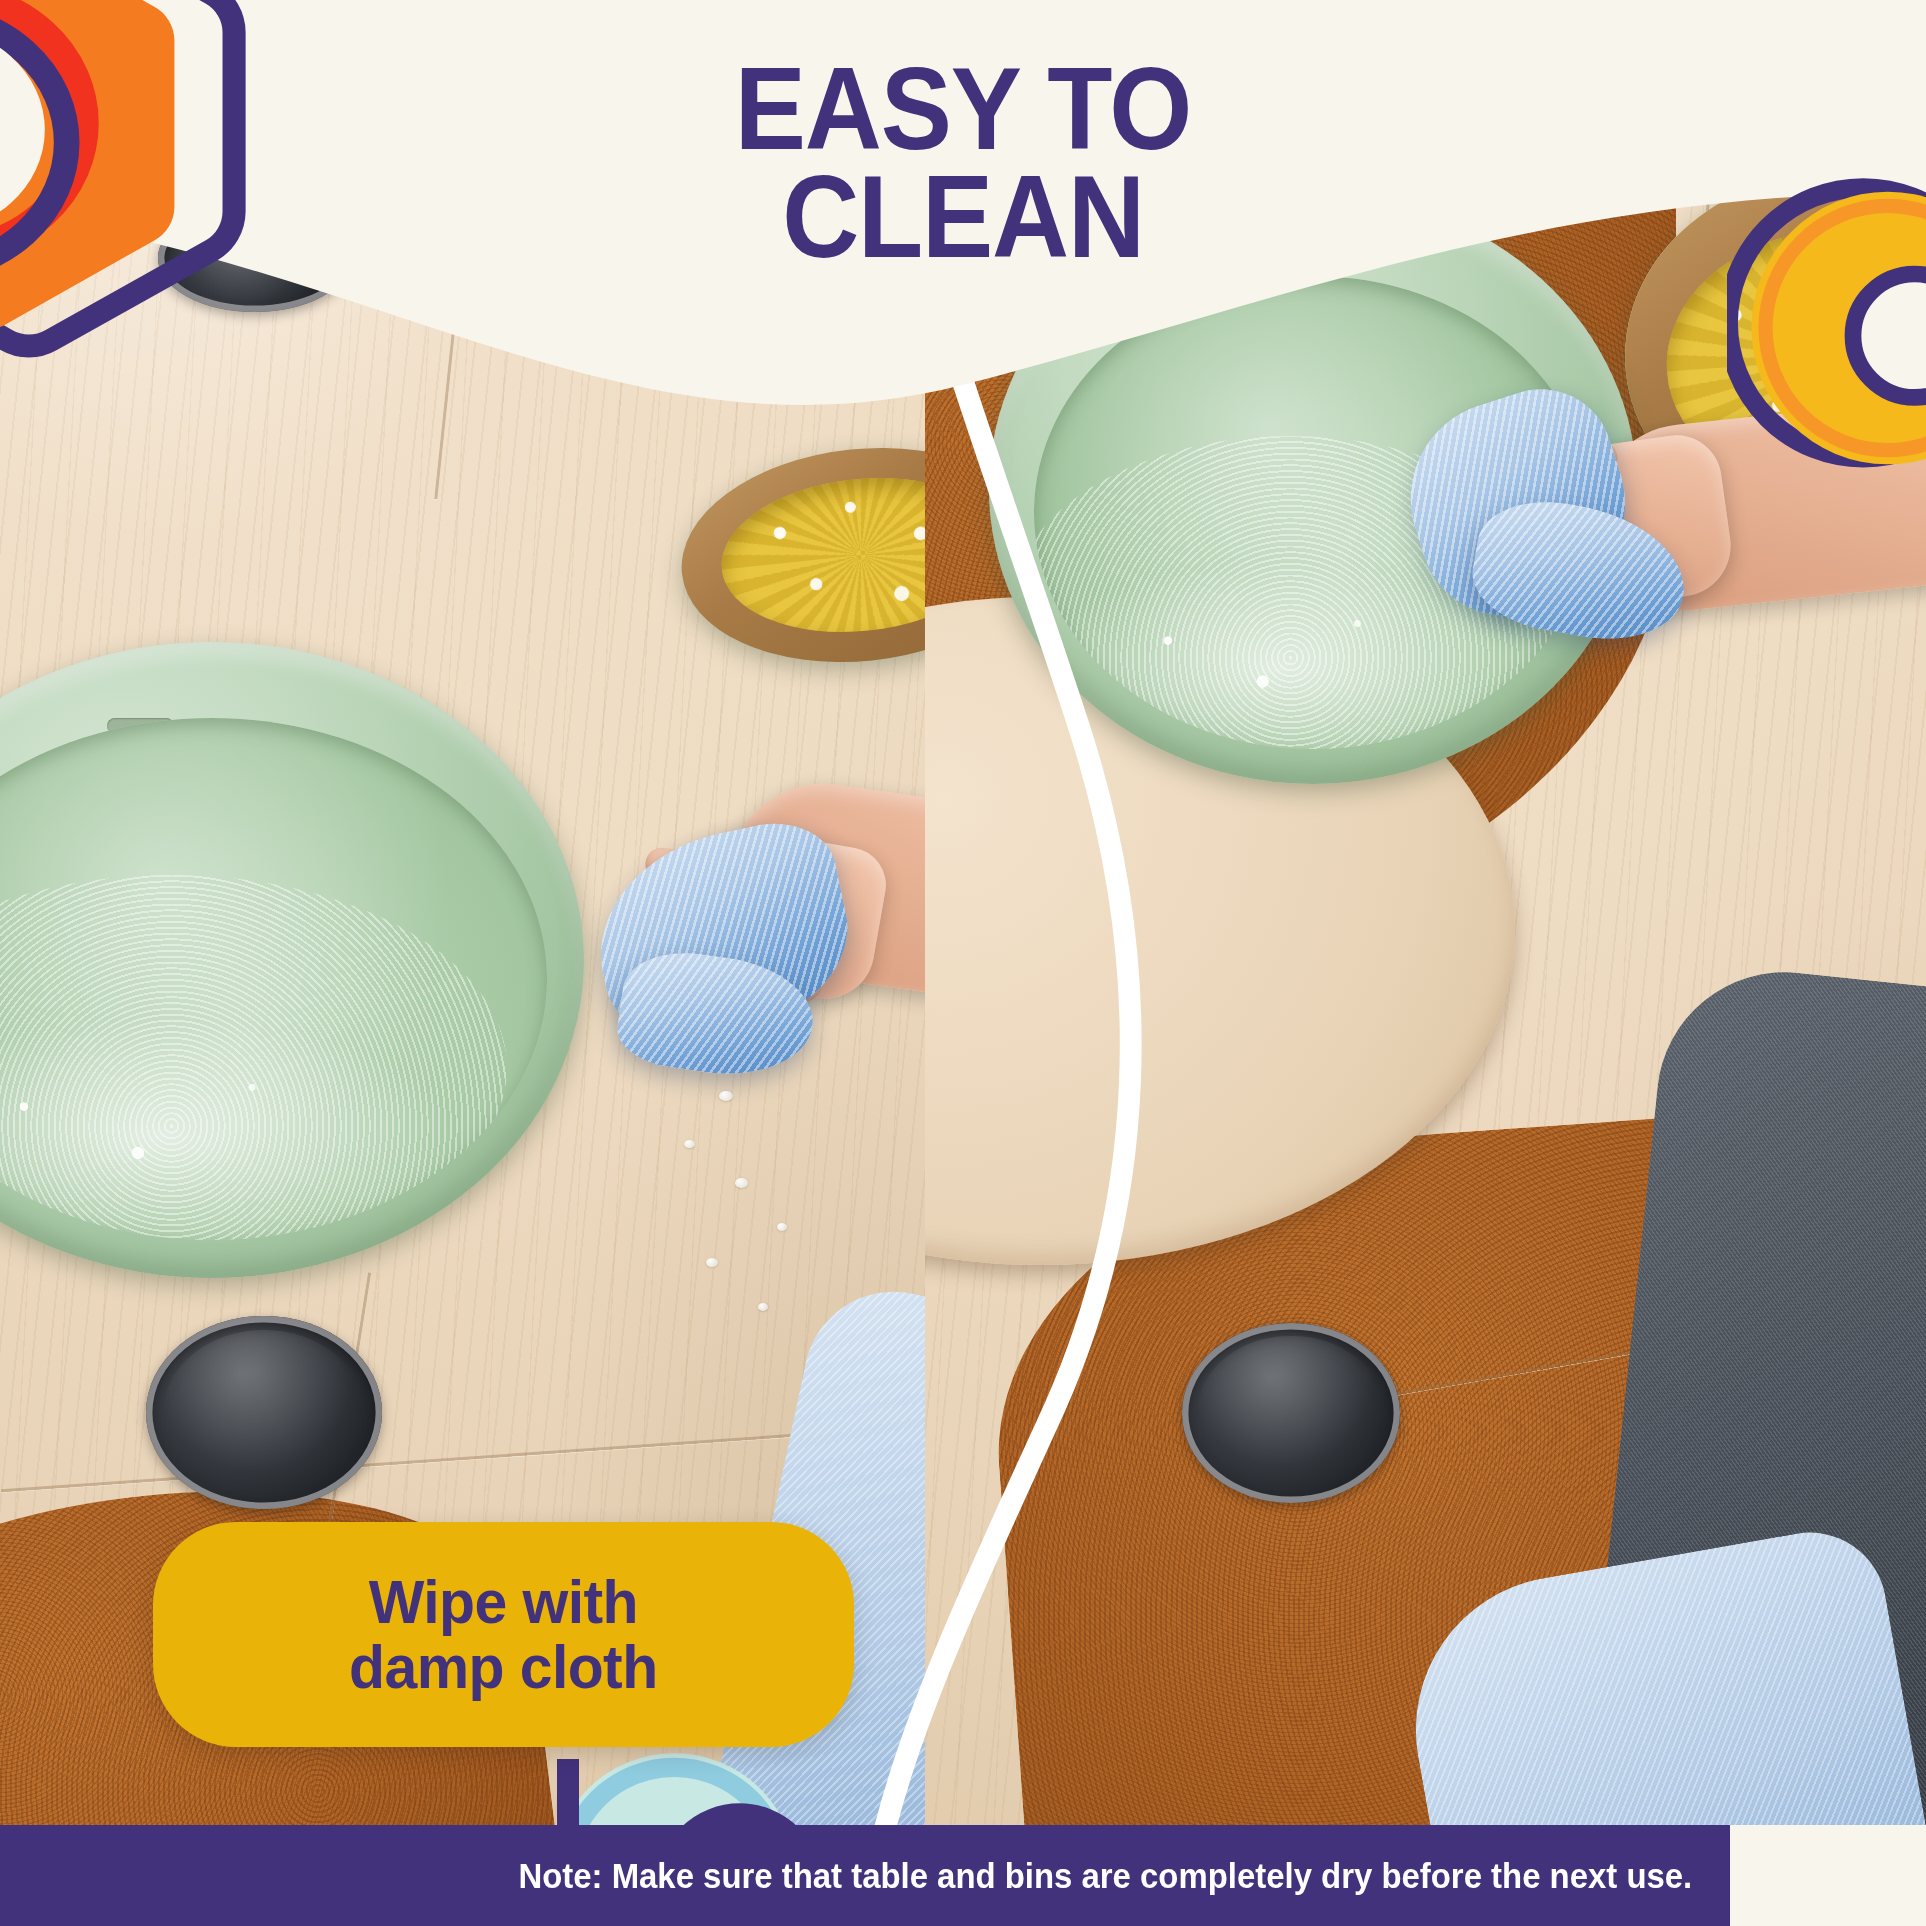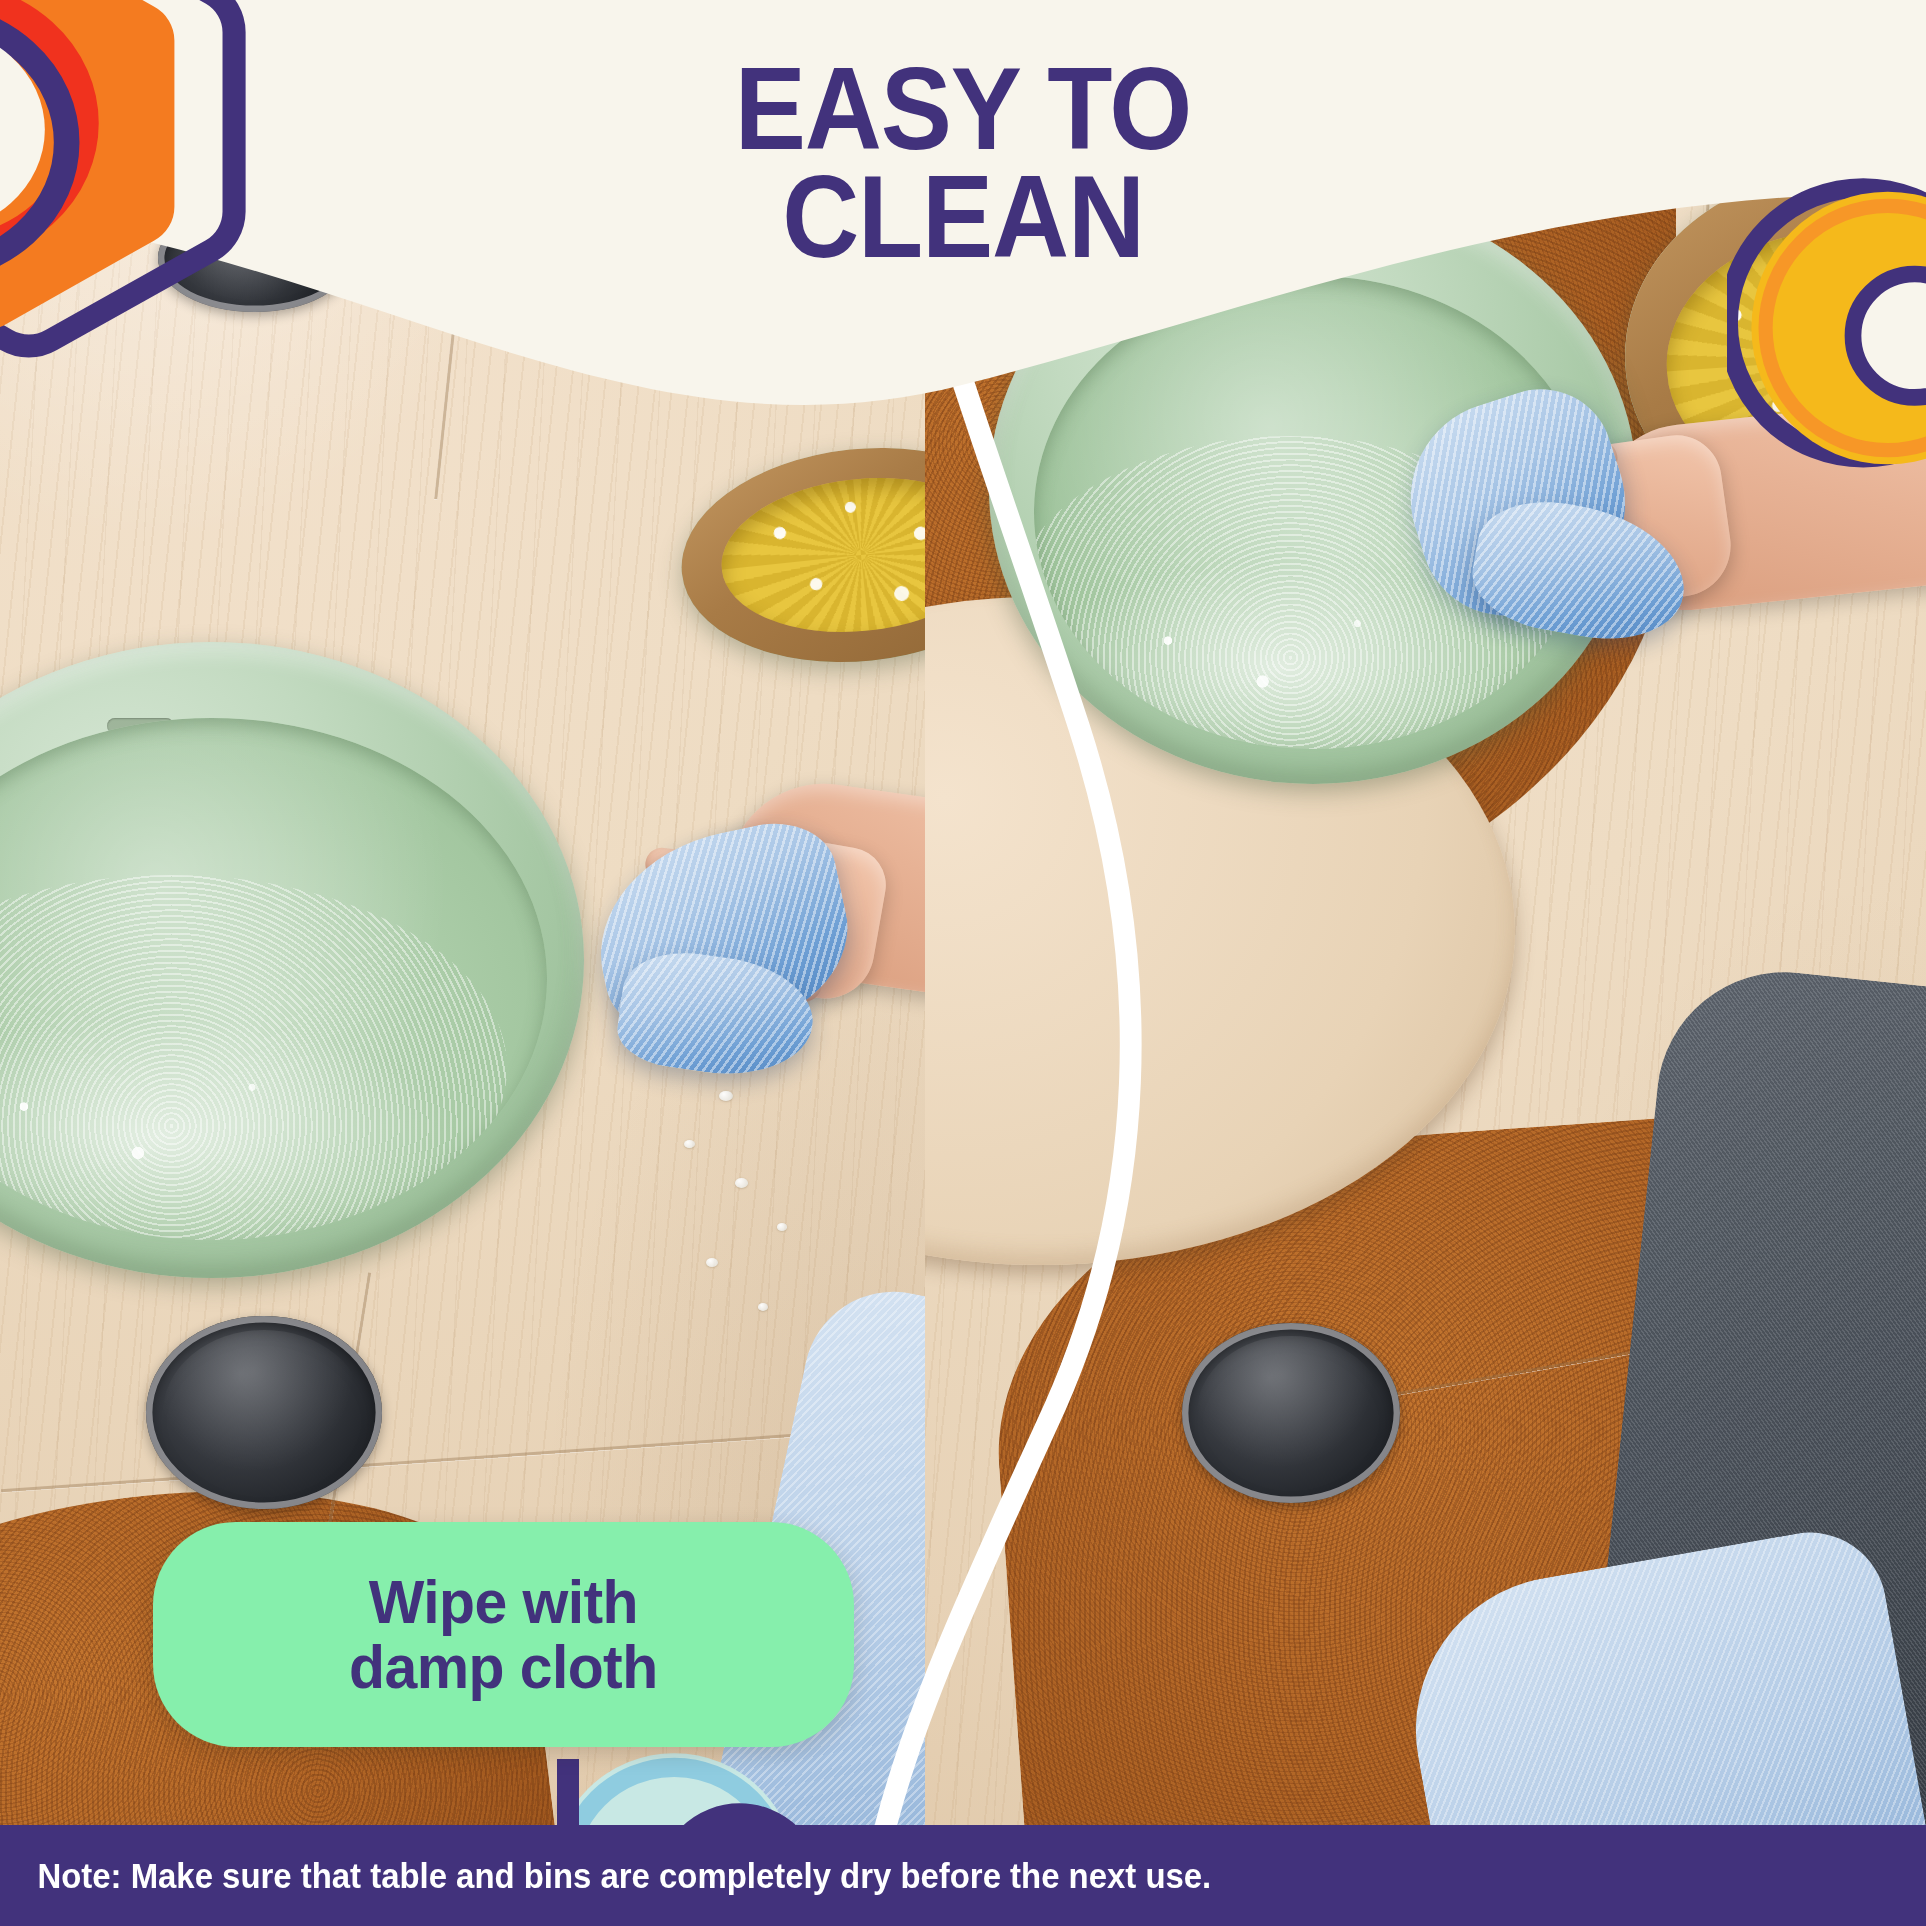--- a/index.html
+++ b/index.html
@@ -205,44 +205,44 @@
     transform:scaleX(.92);
     z-index:62;
   }
 
   
   .decor{ position:absolute; z-index:70; pointer-events:none; }
 
   
   .pill{
     position:absolute; z-index:80;
-    background:#86efac;
+    background:#eab308;
     border-radius:83px;
     display:flex; align-items:center; justify-content:center;
     box-shadow:0 6.4px 22px rgba(40,30,15,.18);
     text-align:center;
   }
   .pill span{
     display:block;
     color:#42327c;
     font-weight:bold;
     font-size:62px;
     line-height:1.04;
     letter-spacing:-0.6px;
     transform:scaleX(.95);
   }
   .pill-left  { left:153px;  top:1522px; width:701px; height:225px; }
   .pill-right { left:1180px; top:1522px; width:711px; height:225px; }
 
   
   .notebar{
     position:absolute; left:0; top:1825px;
-    width:1926px; height:101px;
+    width:1730px; height:101px;
     background:#42327c;
-    display:flex; align-items:center; justify-content:flex-start;
+    display:flex; align-items:center; justify-content:flex-end;
     z-index:90;
   }
   .notebar span{
     color:#ffffff;
     font-weight:bold;
     font-size:35px;
     letter-spacing:0px;
     transform:scaleX(.94);
     white-space:nowrap;
   }

